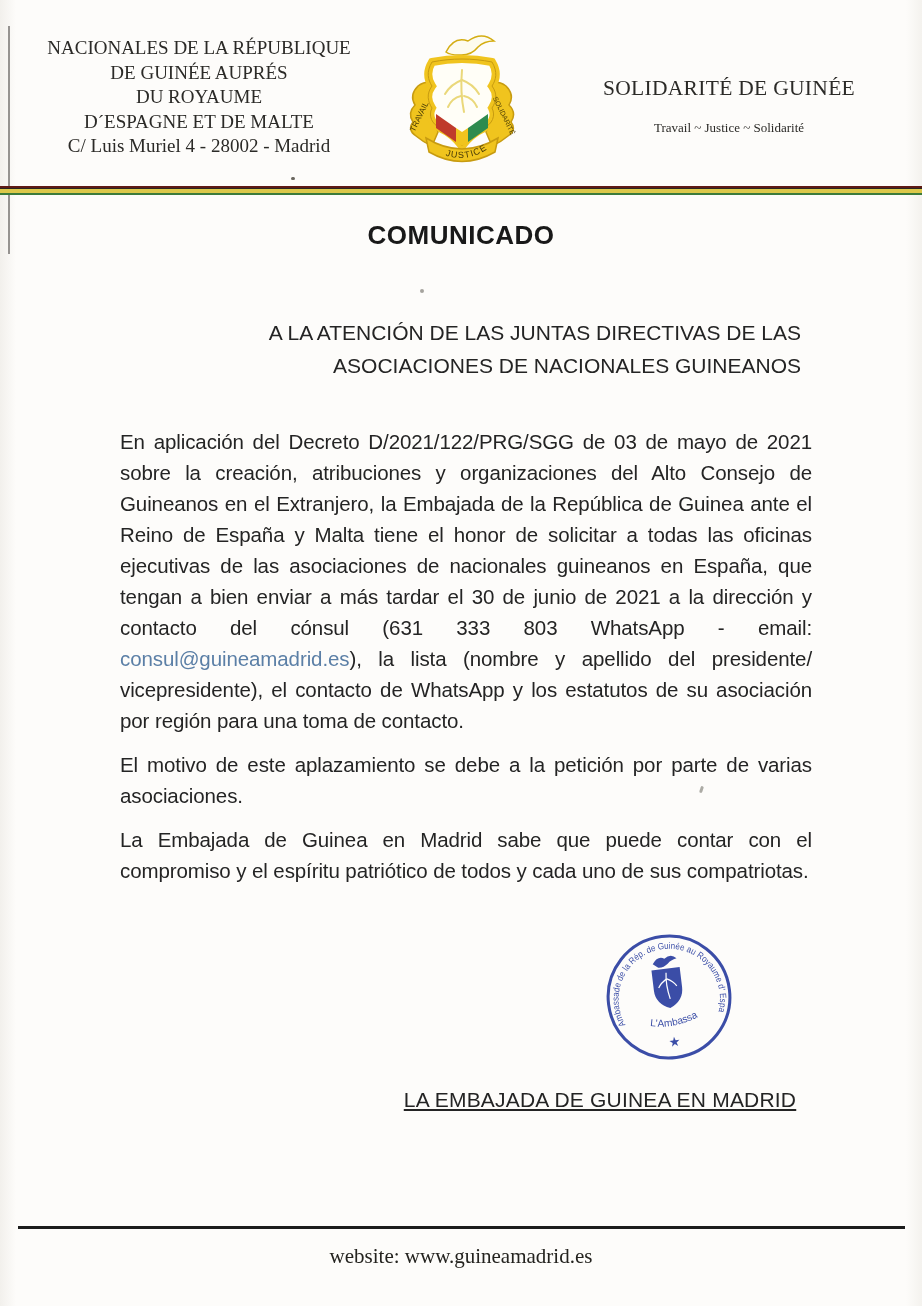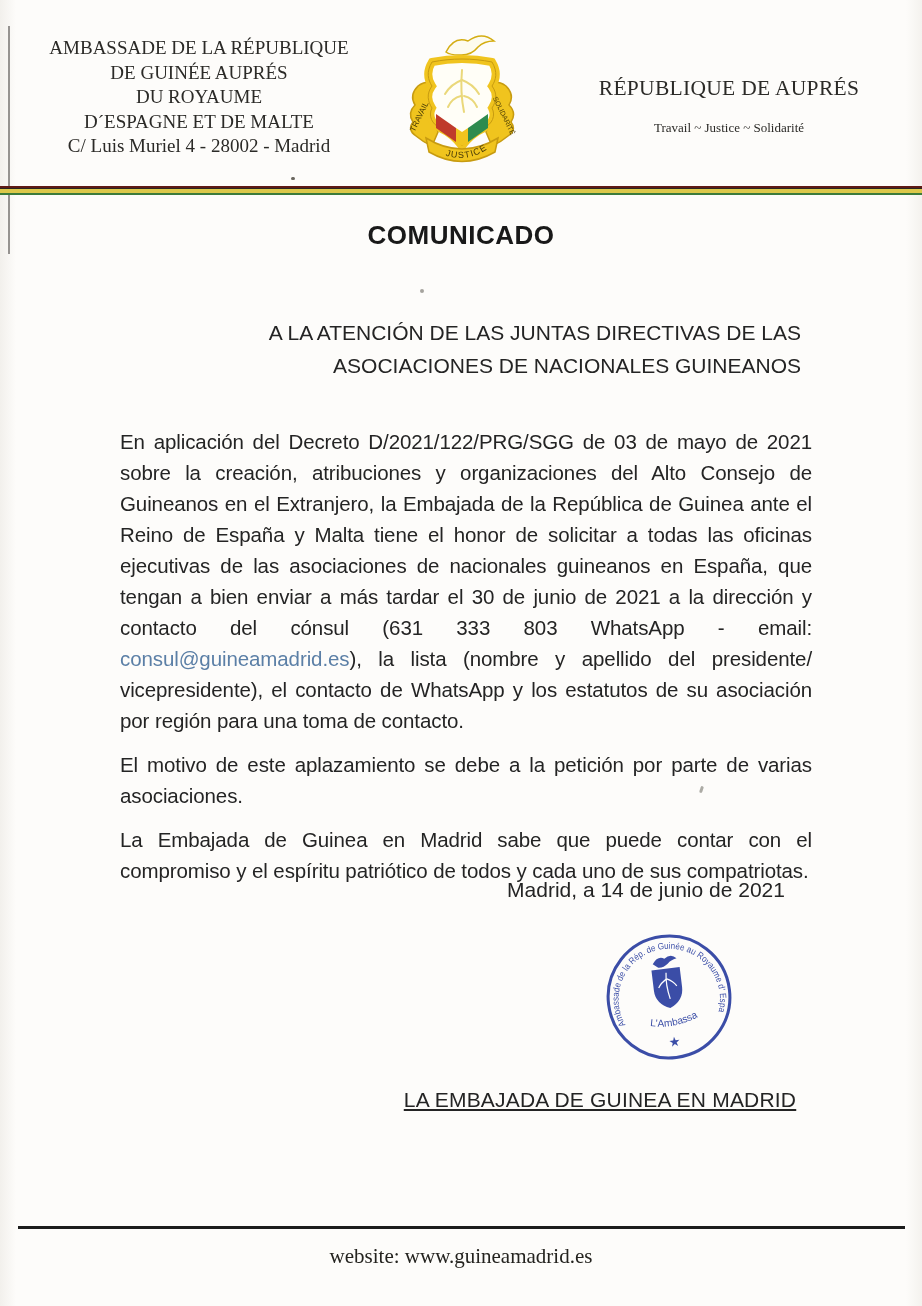--- a/index.html
+++ b/index.html
@@ -58,21 +58,21 @@
 <body>
 
 <div class="page">
 
   <div class="edge-line"></div>
   <div class="speck s1"></div>
   <div class="speck s2"></div>
   <div class="speck s3"></div>
 
   <div class="lh-left">
-    <div>AMBASSADE DE LA RÉPUBLIQUE</div>
+    <div>NACIONALES DE LA RÉPUBLIQUE</div>
     <div>DE GUINÉE AUPRÉS</div>
     <div>DU ROYAUME</div>
     <div>D´ESPAGNE ET DE MALTE</div>
     <div>C/ Luis Muriel 4 - 28002 - Madrid</div>
   </div>
 
   <div class="lh-crest">
     <svg viewBox="0 0 132 152" width="132" height="152">
 
       <path d="M22,62 q-9,9 -3,19 q-8,8 -2,17 q-6,8 3,14 q7,6 16,10 L42,108 Q31,84 34,58 Q27,58 22,62 Z" fill="#f0c41e" stroke="#c79b10" stroke-width="1.5"></path>
@@ -106,42 +106,41 @@
       <defs>
           <path id="jpath" d="M42,128 Q66,141 90,126" fill="none"></path>
         </defs>
       <text font-size="9" fill="#4a3c06" font-family="Liberation Sans, sans-serif" letter-spacing="1">
         <textPath href="#jpath" startOffset="8">JUSTICE</textPath>
       </text>
     </svg>
   </div>
 
   <div class="lh-right">
-    <div class="rt">RÉPUBLIQUE DE AUPRÉS</div>
+    <div class="rt">SOLIDARITÉ DE GUINÉE</div>
     <div class="rm">Travail ~ Justice ~ Solidarité</div>
   </div>
 
   <div class="flag-rule">
     <div class="st1"></div>
       <div class="st2"></div>
       <div class="st3"></div>
       <div class="st4"></div>
   </div>
 
   <h1 class="doc-title">COMUNICADO</h1>
 
   <div class="attention">A LA ATENCIÓN DE LAS JUNTAS DIRECTIVAS DE LAS ASOCIACIONES DE NACIONALES GUINEANOS</div>
 
   <div class="body-text">
     <p><span>En aplicación del Decreto D/2021/122/PRG/SGG de 03 de mayo de 2021 sobre la creación, atribuciones y organizaciones del Alto Consejo de Guineanos en el Extranjero, la Embajada de la República de Guinea ante el Reino de España y Malta tiene el honor de solicitar a todas las oficinas ejecutivas de las asociaciones de nacionales guineanos en España, que tengan a bien enviar a más tardar el 30 de junio de 2021 a la dirección y contacto del cónsul (631 333 803 WhatsApp - email: </span><span class="email-link">consul@guineamadrid.es</span><span>), la lista (nombre y apellido del presidente/ vicepresidente), el contacto de WhatsApp y los estatutos de su asociación por región para una toma de contacto.</span></p>
     <p>El motivo de este aplazamiento se debe a la petición por parte de varias asociaciones.</p>
     <p>La Embajada de Guinea en Madrid sabe que puede contar con el compromiso y el espíritu patriótico de todos y cada uno de sus compatriotas.</p>
   </div>
 
-  <div class="dateline">Madrid, a 14 de junio de 2021</div>
 
   <div class="stamp">
     <svg viewBox="0 0 140 140" width="142" height="142">
       <g transform="rotate(-7 70 70)" fill="none" stroke="#2b3fa0">
         <circle cx="70" cy="70" r="60" stroke-width="3"></circle>
         <defs>
           <path id="ringPath" d="M 24,92 A 50 50 0 1 1 116,92" fill="none"></path>
           <path id="lambPath" d="M 44,95 Q 70,103 96,93" fill="none"></path>
         </defs>
         <text font-size="9" fill="#2b3fa0" stroke="none" font-family="Liberation Sans, sans-serif">

